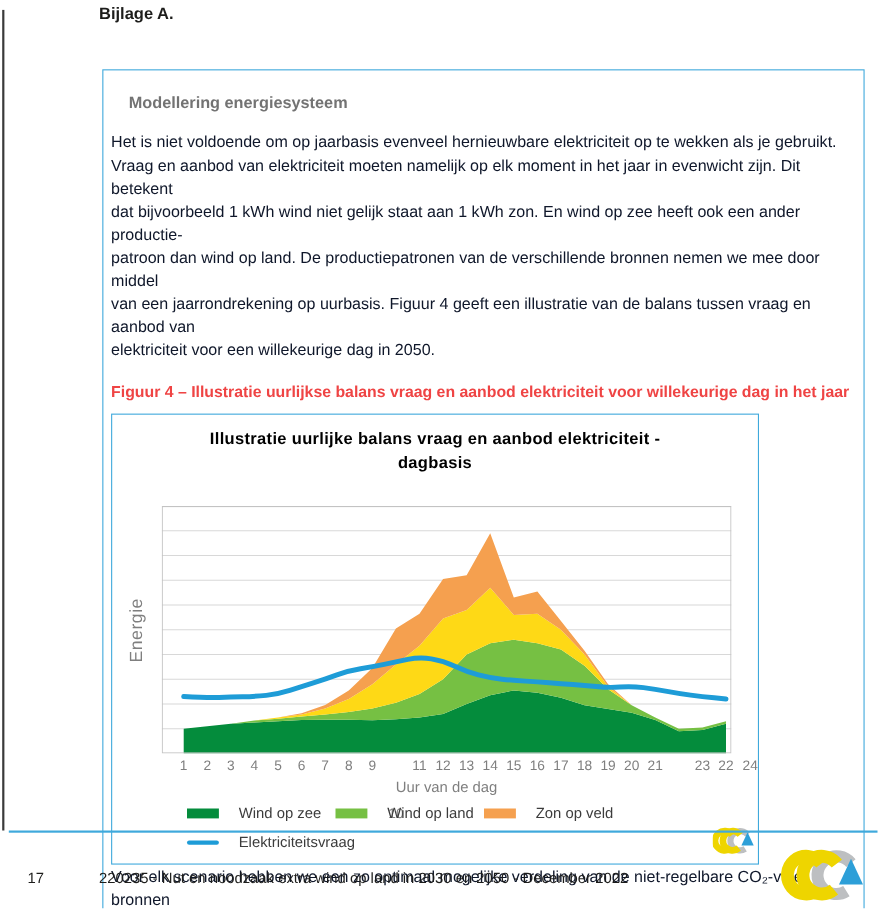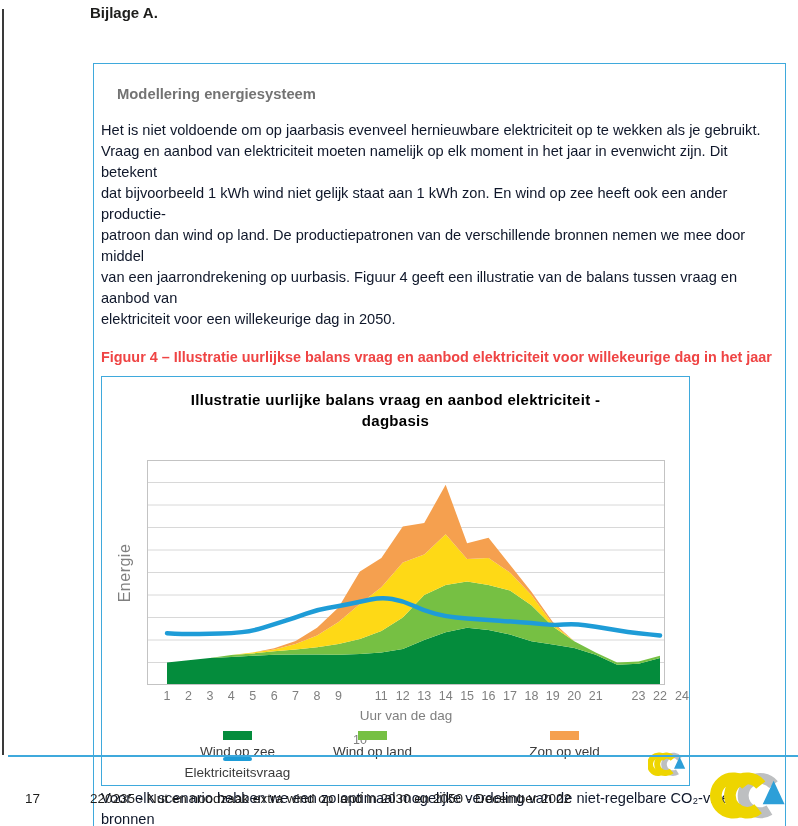--- a/index.html
+++ b/index.html
@@ -22,21 +22,21 @@
                 display:flex;align-items:center;justify-content:center;}
   .y-axis-label span{transform:rotate(-90deg);font-size:16px;color:#7f7f7f;letter-spacing:0.5px;}
   #plot-svg{position:absolute;left:45px;top:83px;}
   .x-ticks{position:absolute;left:45px;top:312px;width:518px;height:15px;}
   .x-ticks span{position:absolute;top:0;width:24px;margin-left:-12px;text-align:center;
                 font-size:12.5px;color:#7f7f7f;}
   .x-axis-title{position:absolute;left:45px;top:331px;width:518px;text-align:center;
                 font-size:13.5px;color:#7f7f7f;}
   .legend{position:absolute;left:0;top:354px;width:100%;box-sizing:border-box;padding-left:68px;
           display:grid;grid-template-columns:135px 135px 1fr;row-gap:9px;}
-  .legend-item{display:flex;align-items:center;gap:4px;height:17px;flex-direction:column;}
+  .legend-item{display:flex;align-items:center;gap:18px;height:17px;}
   .swatch{width:29px;height:9px;flex:none;}
   .swatch.line{height:4px;border-radius:2px;}
   .legend-item .lbl{font-size:13.5px;color:#3c3c3c;white-space:nowrap;}
   .logo-small{position:absolute;left:546px;top:370px;width:40px;height:33px;}
   .footer-rule{position:absolute;left:8px;top:755px;width:790px;height:2px;background:#3fa9dc;}
   .page-num{position:absolute;left:25px;top:791px;font-size:13.5px;color:#1d1d1b;}
   .report-title{position:absolute;left:90px;top:791px;font-size:13.5px;color:#1d1d1b;}
   .logo-footer{position:absolute;left:710px;top:762px;width:82px;height:64px;}
 </style>
 </head>

